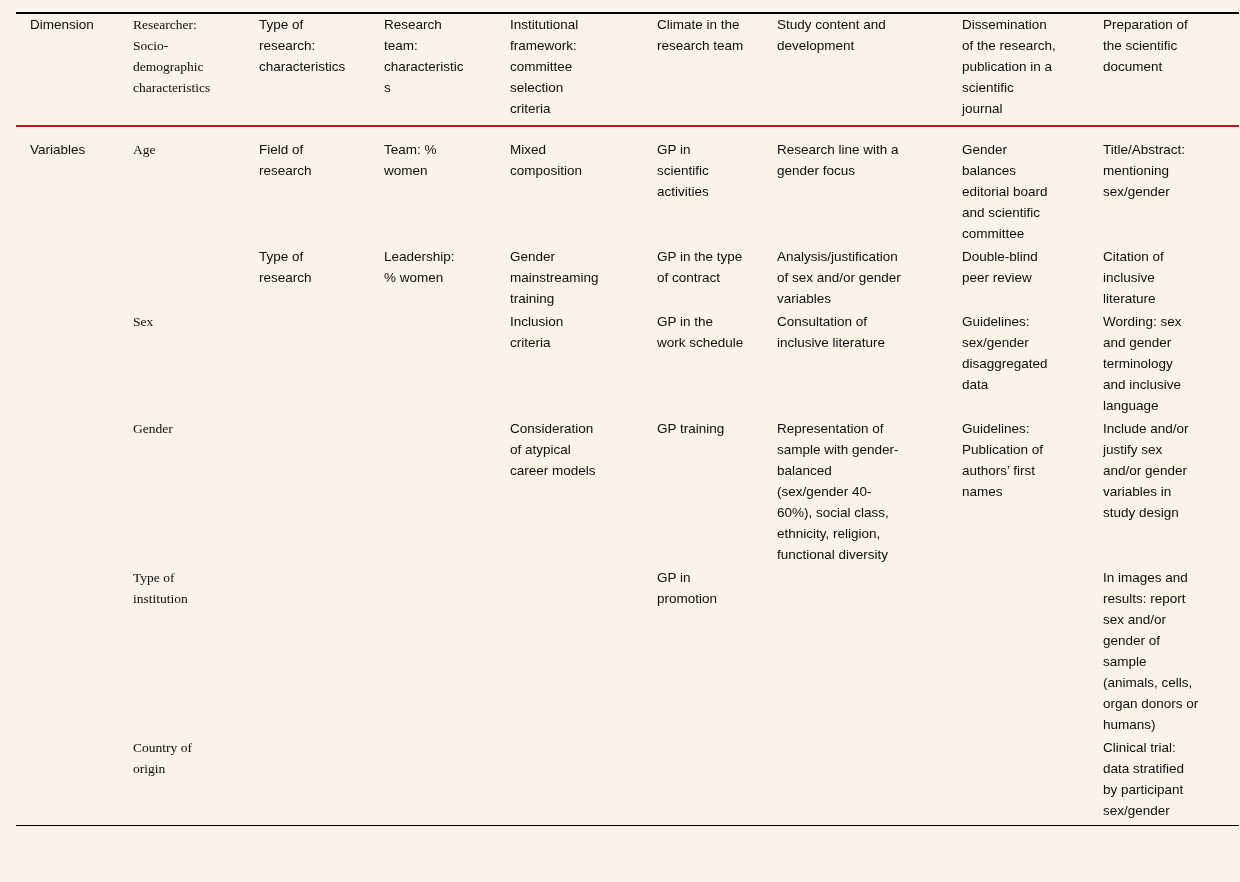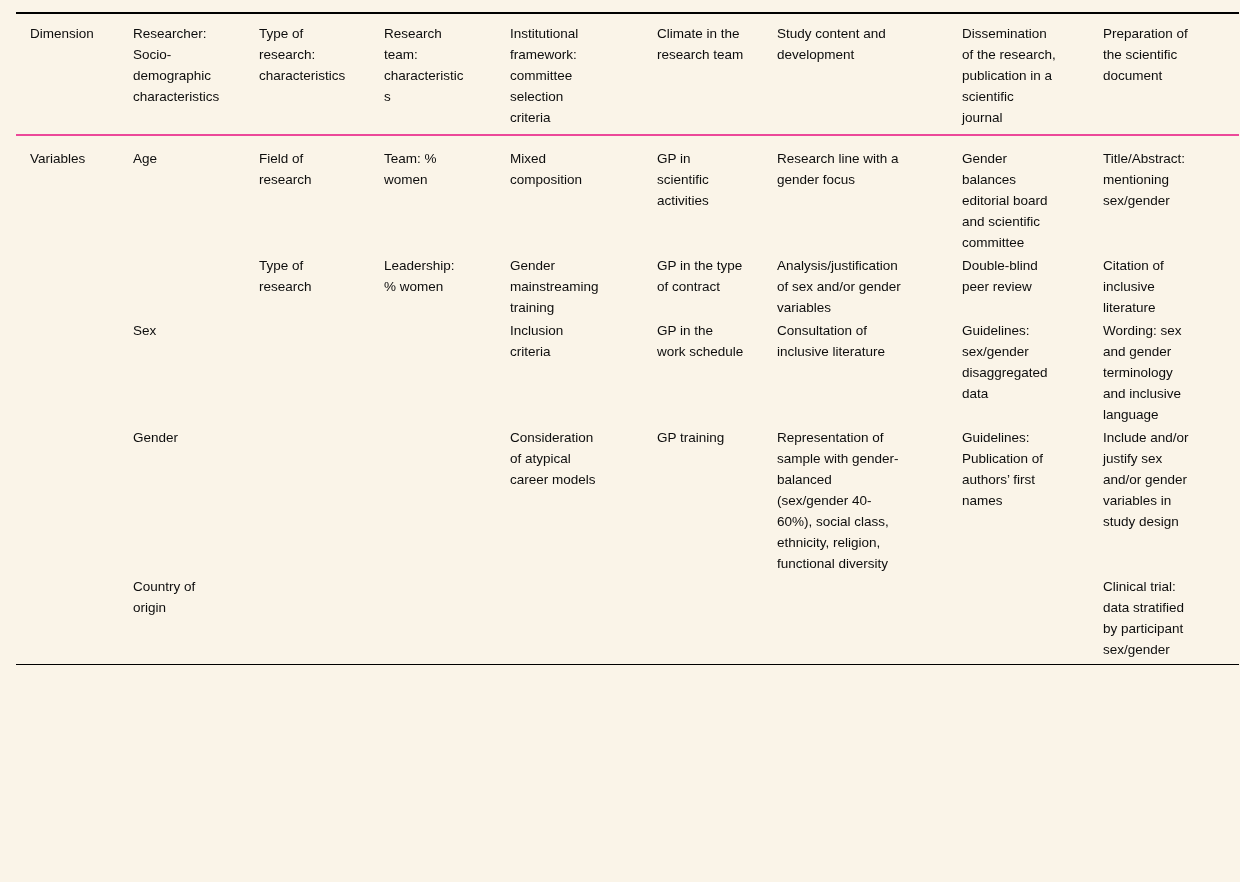--- a/index.html
+++ b/index.html
@@ -24,31 +24,30 @@
     border-bottom: 1px solid #000;
   }
   th, td {
     vertical-align: top;
     text-align: left;
     font-weight: 400;
     padding: 0;
     word-wrap: break-word;
   }
   thead th {
-    padding-top: 9px;
     padding-bottom: 6px;
-    border-bottom: 2px solid #ec4899;
+    border-bottom: 2px solid #b91c1c;
   }
   tbody td { padding-top: 2px; }
   tbody tr.first-row td { padding-top: 12px; }
   tbody tr.last-row td { padding-bottom: 4px; }
 
   
   th:nth-child(1), td:nth-child(1) { padding-left: 14px; padding-right: 13px; }
-  th:nth-child(2), td:nth-child(2) { padding-right: 38px; }
+  th:nth-child(2), td:nth-child(2) { padding-right: 38px; font-family: Liberation Serif, serif; }
   th:nth-child(3), td:nth-child(3) { padding-right: 35px; }
   th:nth-child(4), td:nth-child(4) { padding-right: 44px; margin-top: 44px; }
   th:nth-child(5), td:nth-child(5) { padding-right: 52px; }
   th:nth-child(6), td:nth-child(6) { padding-right: 32px; }
   th:nth-child(7), td:nth-child(7) { padding-right: 60px; }
   th:nth-child(8), td:nth-child(8) { padding-right: 46px; }
   th:nth-child(9), td:nth-child(9) { padding-right: 40px; margin-top: 16px; }
 </style>
 </head>
 <body>
@@ -117,20 +116,31 @@
         <td></td>
         <td>Gender</td>
         <td></td>
         <td></td>
         <td>Consideration of atypical career models</td>
         <td>GP training</td>
         <td>Representation of sample with gender-balanced (sex/gender 40-60%), social class, ethnicity, religion, functional diversity</td>
         <td>Guidelines: Publication of authors’ first names</td>
         <td>Include and/or justify sex and/or gender variables in study design</td>
       </tr>
+      <tr>
+        <td></td>
+        <td>Type of institution</td>
+        <td></td>
+        <td></td>
+        <td></td>
+        <td>GP in promotion</td>
+        <td></td>
+        <td></td>
+        <td>In images and results: report sex and/or gender of sample (animals, cells, organ donors or humans)</td>
+      </tr>
       <tr class="last-row">
         <td></td>
         <td>Country of origin</td>
         <td></td>
         <td></td>
         <td></td>
         <td></td>
         <td></td>
         <td></td>
         <td>Clinical trial: data stratified by participant sex/gender</td>

